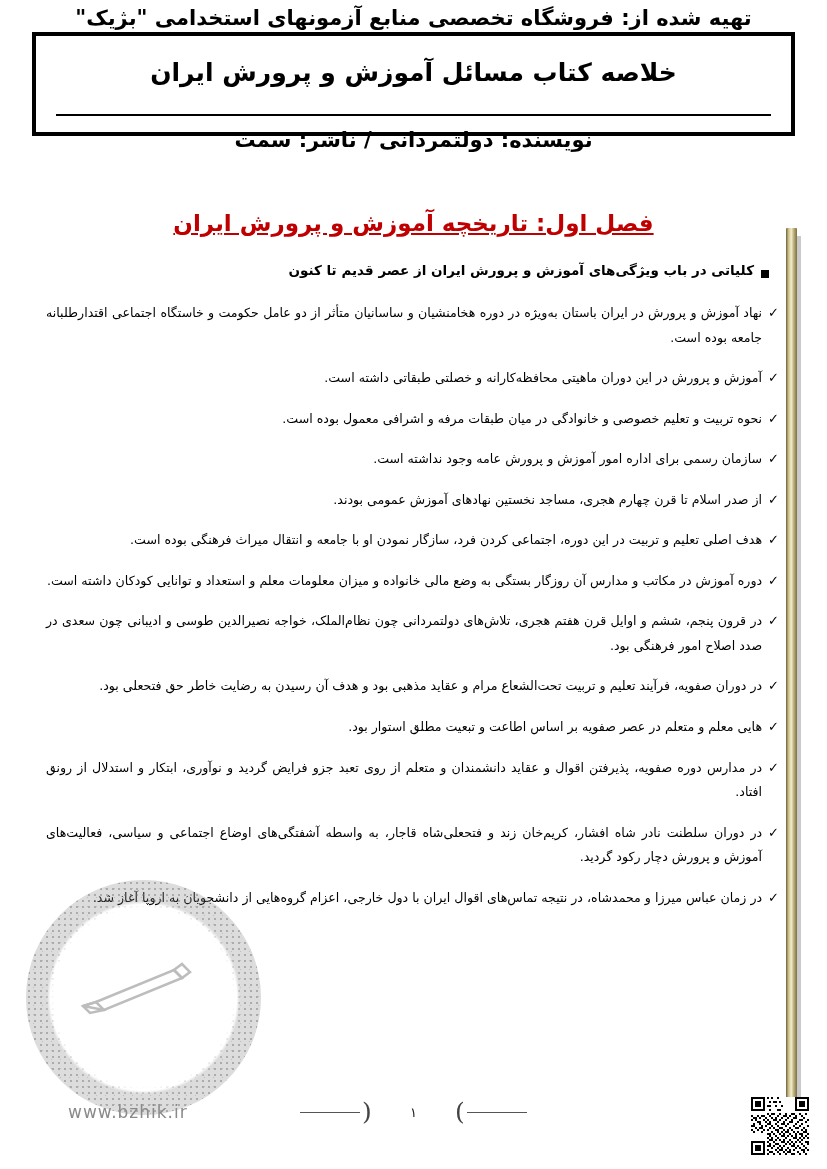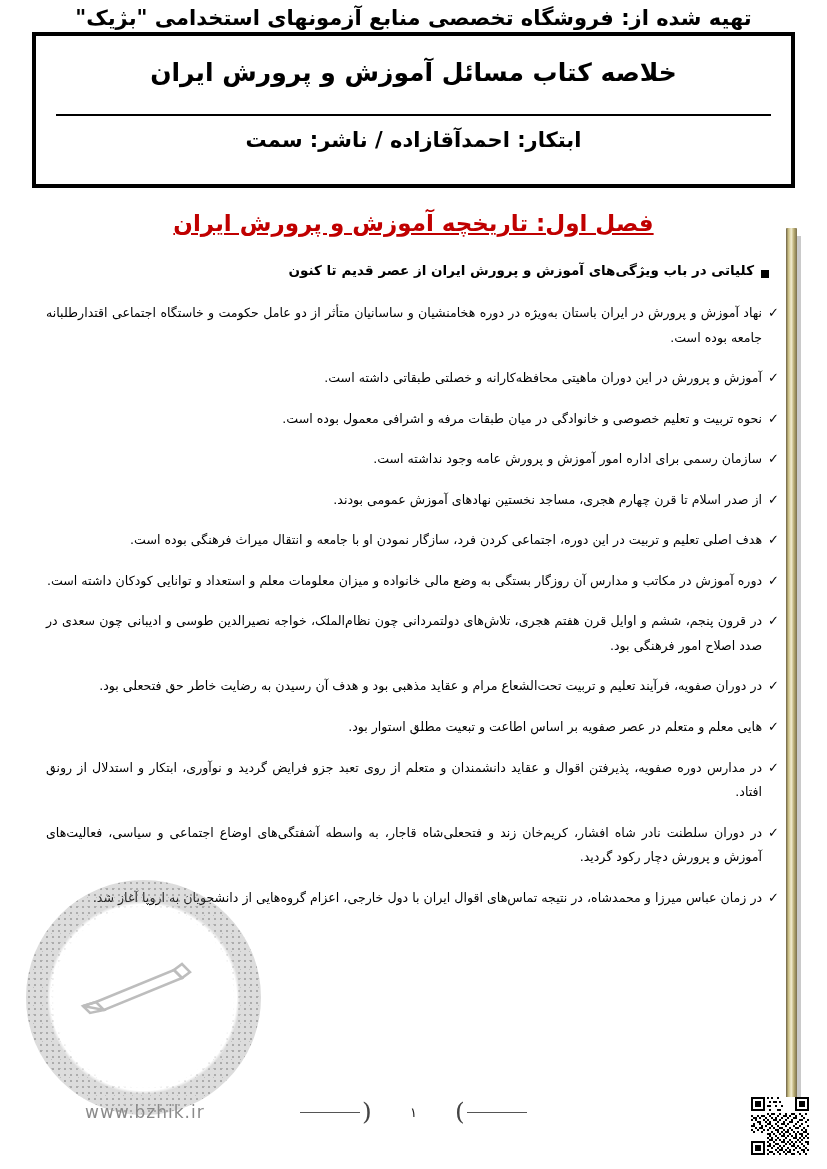--- a/index.html
+++ b/index.html
@@ -27,21 +27,21 @@
     color: #000;
     direction: rtl;
     font-family: "DejaVu Sans", sans-serif;
   }
 
   .title-box {
     position: absolute;
     top: 32px;
     left: 32px;
     right: 32px;
-    height: 156px;
+    height: 104px;
     border: 4px solid #000;
     background: #ffffff;
     box-sizing: border-box;
   }
   .title-main {
     position: absolute;
     top: 22px;
     left: 0;
     right: 0;
     text-align: center;
@@ -198,21 +198,21 @@
     font-size: 59px;
     font-weight: bold;
     color: #7a7a7a;
     letter-spacing: -1px;
     direction: ltr;
     font-family: "DejaVu Sans", sans-serif;
     opacity: .85;
   }
   .wm-url {
     position: absolute;
-    left: 69px;
+    left: 52px;
     top: 222px;
     font-size: 17px;
     color: #8a8a8a;
     direction: ltr;
     letter-spacing: 1px;
   }
 
   
   .footer {
     position: absolute;
@@ -258,21 +258,21 @@
   }
 </style>
 </head>
 <body>
 
 <div class="topbar">تهیه شده از: فروشگاه تخصصی منابع آزمونهای استخدامی "بژیک" (www.bzhik.ir)</div>
 
 <div class="title-box">
   <div class="title-main">خلاصه کتاب مسائل آموزش و پرورش ایران</div>
   <div class="title-sep"></div>
-  <div class="title-sub">ابتکار: احمدآقازاده / ناشر: سمت</div>
+  <div class="title-sub">نویسنده: دولتمردانی / ناشر: سمت</div>
 </div>
 
 <div class="goldbar-shadow"></div>
 <div class="goldbar"></div>
 
 <div class="content">
 
   <div class="chapter-title">فصل اول: تاریخچه آموزش و پرورش ایران</div>
 
   <div class="section-head">

